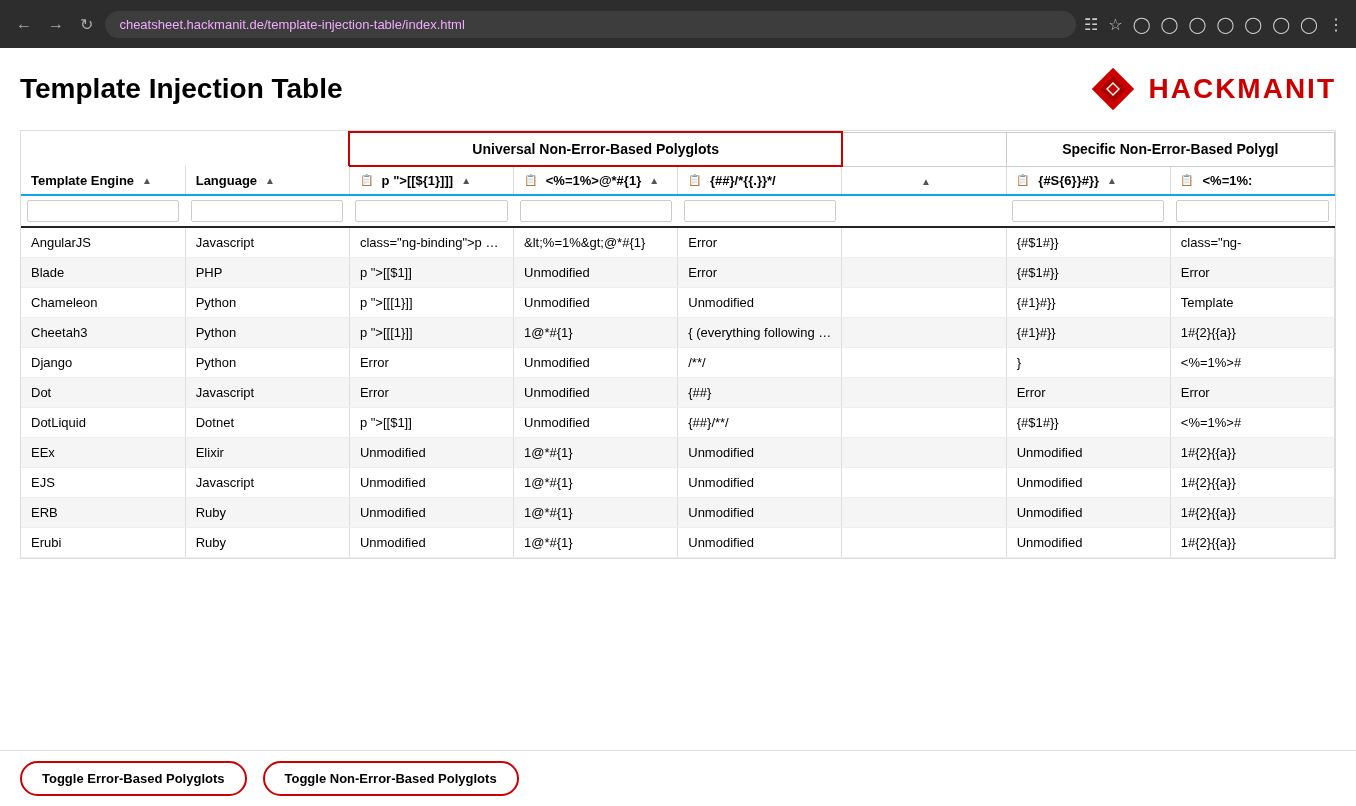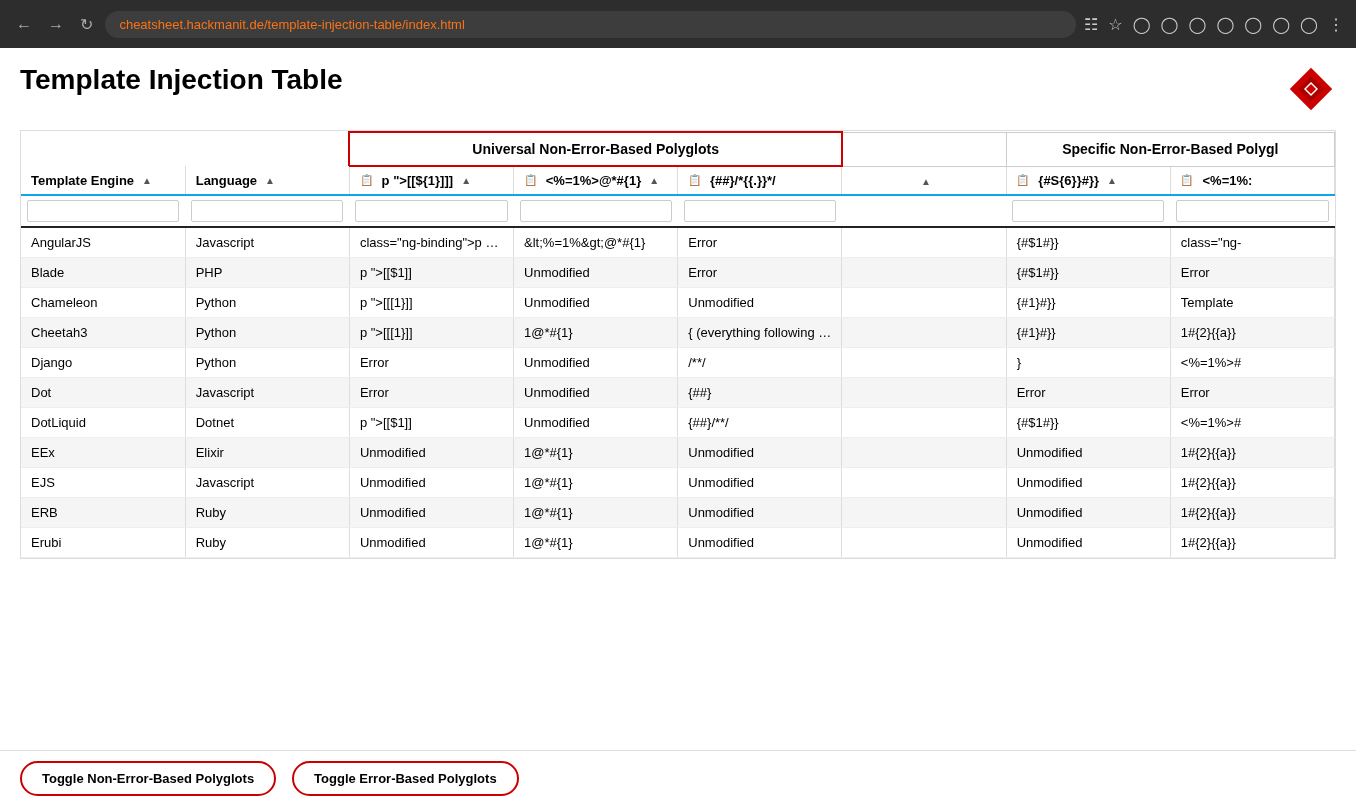--- a/index.html
+++ b/index.html
@@ -20,21 +20,21 @@
       cursor: pointer;
       padding: 4px;
       background: none;
       border: none;
     }
     .browser-address-bar {
       background: #3d3d3d;
       border-radius: 20px;
       flex: 1;
       padding: 6px 14px;
-      color: #f97316;
+      color: #f0abfc;
       font-size: 13px;
     }
     .browser-icons {
       display: flex;
       gap: 10px;
       align-items: center;
       color: #ccc;
       font-size: 16px;
     }
     .browser-icon { cursor: pointer; }
@@ -44,21 +44,21 @@
       padding: 16px 20px 0 20px;
       overflow: hidden;
       height: calc(806px - 48px - 56px);
       overflow-y: hidden;
     }
 
     
     .page-header {
       display: flex;
       justify-content: space-between;
-      align-items: flex-start;
+      align-items: center;
       margin-bottom: 16px;
     }
     .page-title {
       font-size: 28px;
       font-weight: bold;
       color: #000;
     }
     .logo-area {
       display: flex;
       align-items: center;
@@ -244,20 +244,21 @@
   <div class="page-header">
     <h1 class="page-title">Template Injection Table</h1>
     <div class="logo-area">
 
       <svg class="logo-diamond" viewBox="0 0 50 50" xmlns="http://www.w3.org/2000/svg">
         <rect x="10" y="10" width="30" height="30" transform="rotate(45 25 25)" fill="#cc0000"></rect>
         <polygon points="25,12 38,25 25,38 12,25" fill="#aa0000"></polygon>
         <polygon points="25,18 32,25 25,32 18,25" fill="#fff"></polygon>
         <polygon points="25,20 30,25 25,30 20,25" fill="#cc0000"></polygon>
       </svg>
+      <span class="logo-text">HACKMANIT</span>
     </div>
   </div>
 
   <div class="table-wrapper">
     <table>
       <thead>
 
         <tr class="group-header-row">
           <th colspan="2" class="group-header-info">
             <span></span>
@@ -458,15 +459,15 @@
             <td class="col-poly3-sort"></td>
             <td class="col-spec1">Unmodified</td>
             <td class="col-spec2">1#{2}{{a}}</td>
           </tr>
         </tbody>
     </table>
   </div>
 </div>
 
 <div class="bottom-toolbar">
+  <button class="toggle-btn">Toggle Error-Based Polyglots</button>
   <button class="toggle-btn">Toggle Non-Error-Based Polyglots</button>
-  <button class="toggle-btn">Toggle Error-Based Polyglots</button>
 </div>
 
 </body></html>

